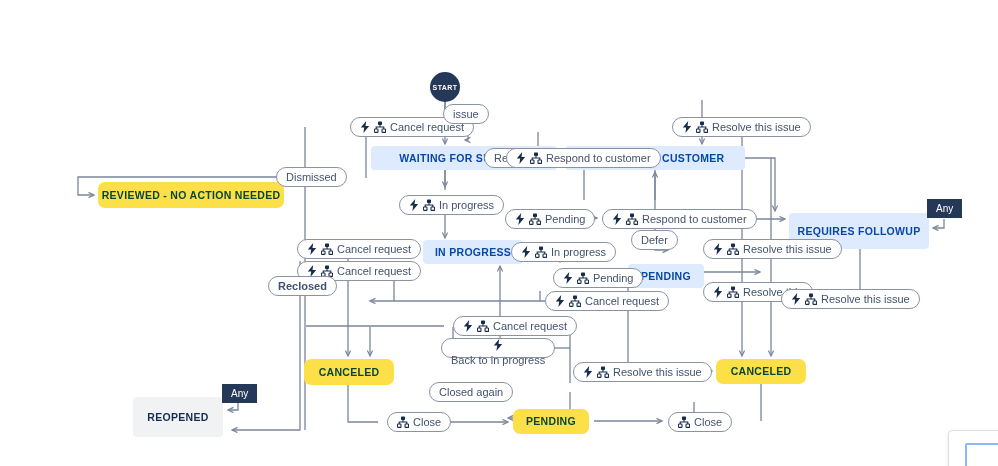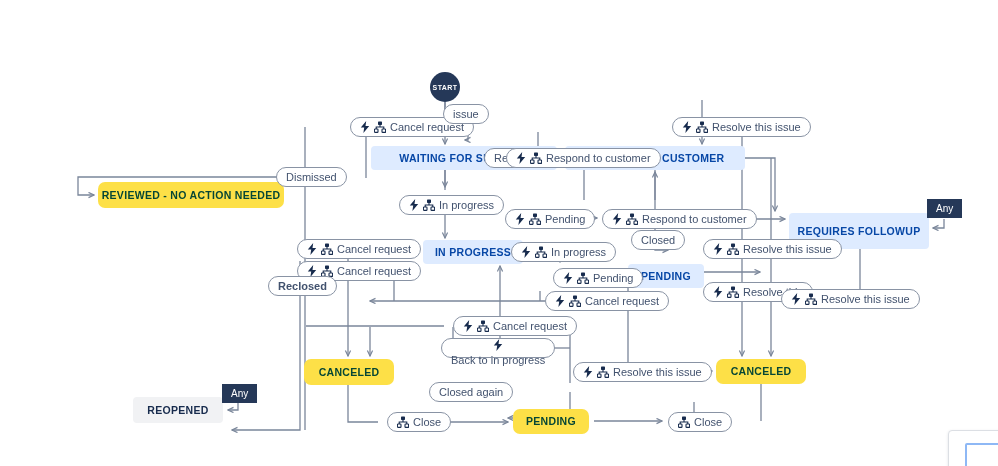--- a/index.html
+++ b/index.html
@@ -201,21 +201,21 @@
   <div class="state blue" style="left:789px;top:213px;width:140px;height:36px;">REQUIRES FOLLOWUP</div>
 
   <div class="state green" style="left:98px;top:182px;width:186px;height:26px;">REVIEWED - NO ACTION NEEDED</div>
 
   <div class="state green" style="left:304px;top:359px;width:90px;height:26px;">CANCELED</div>
 
   <div class="state green" style="left:716px;top:359px;width:90px;height:25px;">CANCELED</div>
 
   <div class="state green" style="left:513px;top:409px;width:76px;height:25px;">PENDING</div>
 
-  <div class="state gray" style="left:133px;top:397px;width:90px;height:26px;text-align:center;">REOPENED</div>
+  <div class="state gray" style="left:133px;top:397px;width:90px;height:40px;text-align:center;">REOPENED</div>
 
   <div class="start-node" style="left:430px;top:72px;">START</div>
 
   <div class="any-badge" style="left:927px;top:199px;">Any</div>
   <div class="any-badge" style="left:222px;top:384px;">Any</div>
 
   <div class="pill" style="left:350px;top:117px;">
     <span>
         <svg width="10" height="12" viewBox="0 0 10 12">
           <path d="M6.2 0 L0.8 6.6 H4.2 L3.4 12 L9.2 5.1 H5.5 Z" fill="#172b4d"></path>
@@ -340,21 +340,21 @@
           <rect x="4" y="0.6" width="4" height="3.4" rx="0.7" fill="#172b4d"></rect>
           <rect x="0.4" y="8" width="3.6" height="3.4" rx="0.7" fill="none" stroke="#172b4d" stroke-width="1.1"></rect>
           <rect x="8" y="8" width="3.6" height="3.4" rx="0.7" fill="none" stroke="#172b4d" stroke-width="1.1"></rect>
           <path d="M6 4 V6 M2.2 8 V6 H9.8 V8" stroke="#172b4d" stroke-width="1.1" fill="none"></path>
         </svg>
       </span>
     <span class="lbl">Cancel request</span>
   </div>
 
   <div class="pill" style="left:631px;top:230px;">
-    <span class="lbl">Closed</span>
+    <span class="lbl">Defer</span>
   </div>
 
   <div class="pill" style="left:703px;top:239px;">
     <span>
         <svg width="10" height="12" viewBox="0 0 10 12">
           <path d="M6.2 0 L0.8 6.6 H4.2 L3.4 12 L9.2 5.1 H5.5 Z" fill="#172b4d"></path>
         </svg>
       </span>
     <span>
         <svg width="12" height="12" viewBox="0 0 12 12">

